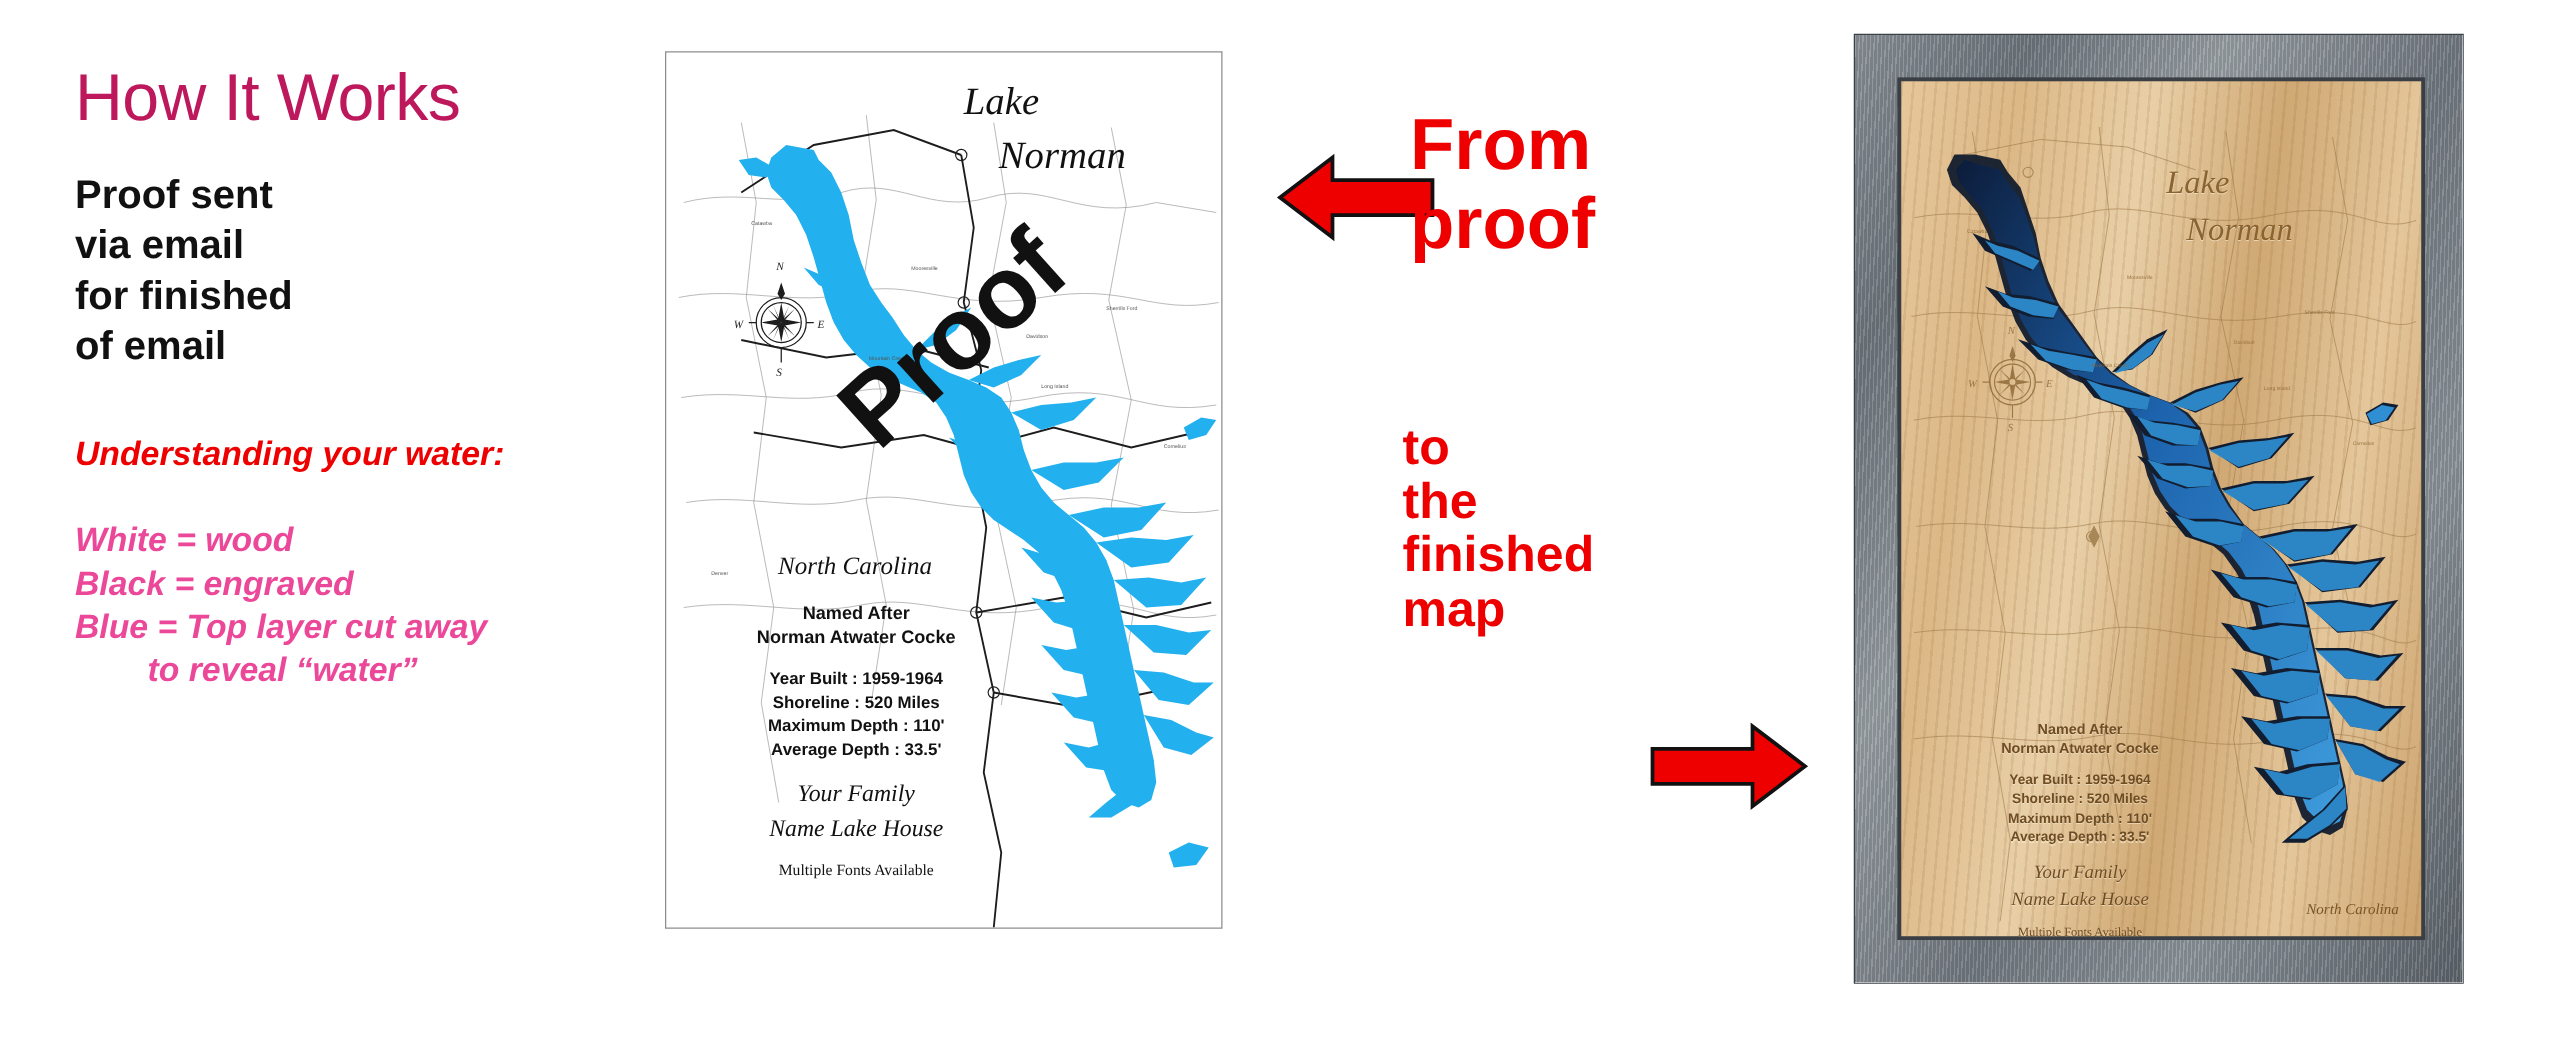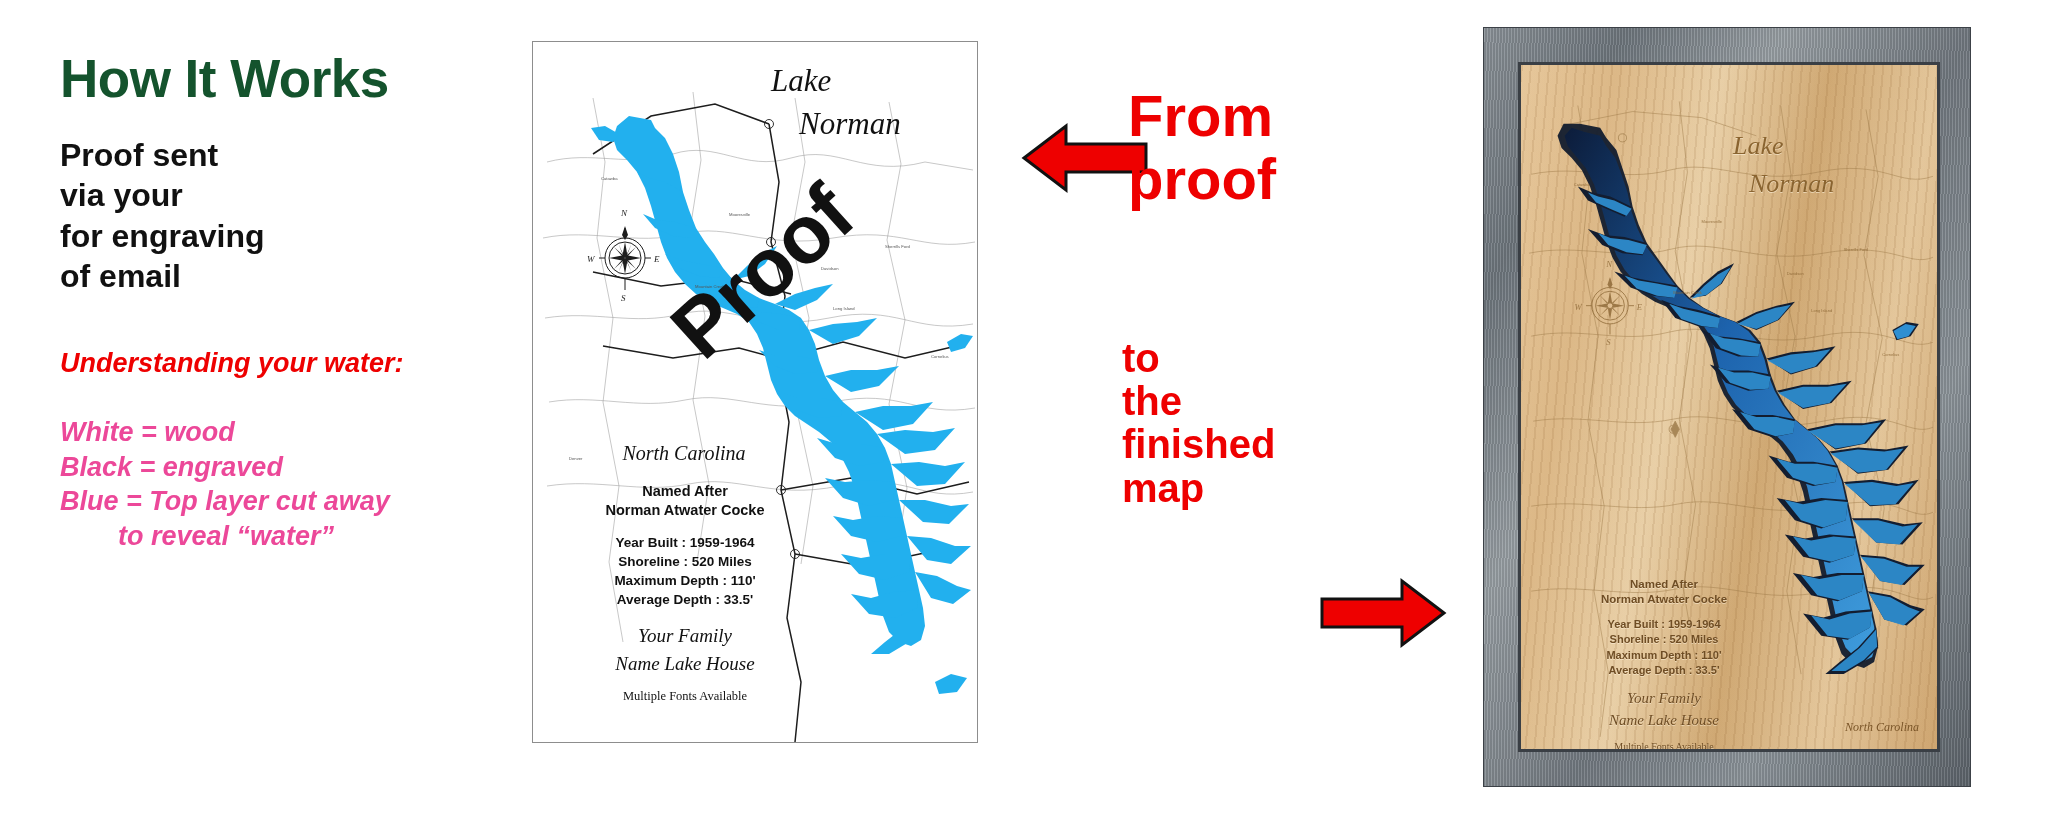--- a/index.html
+++ b/index.html
@@ -7,21 +7,21 @@
   body{
     width:2048px;height:832px;
     font-family:"Liberation Sans", sans-serif;
     overflow:hidden;position:relative;
   }
   .stage{position:relative;width:2048px;height:832px;background:#fff;}
 
   
   .copy-col{position:absolute;left:60px;top:52px;width:420px;}
   .headline{
-    font-size:53px;font-weight:bold;color:#14532d;
+    font-size:53px;font-weight:normal;color:#be185d;
     letter-spacing:-0.5px;line-height:1.0;margin:0 0 30px 0;white-space:nowrap;
   }
   .steps{font-size:32px;font-weight:bold;color:#111;line-height:1.26;margin:0;}
   .steps div{white-space:nowrap;}
   .legend-head{
     font-size:27px;font-weight:bold;font-style:italic;color:#ee0000;
     margin-top:52px;white-space:nowrap;
   }
   .legend-list{margin-top:36px;font-size:27px;font-weight:bold;font-style:italic;color:#ec4899;line-height:1.28;}
   .legend-list div{white-space:nowrap;}
@@ -120,22 +120,22 @@
 </head>
 <body>
 
 <div class="stage">
 
   <div class="copy-col">
     <div class="headline">How It Works</div>
 
     <div class="steps">
       <div>Proof sent</div>
-      <div>via your</div>
-      <div>for engraving</div>
+      <div>via email</div>
+      <div>for finished</div>
       <div>of email</div>
     </div>
 
     <div class="legend-head">Understanding your water:</div>
 
     <div class="legend-list">
       <div>White = wood</div>
       <div>Black = engraved</div>
       <div>Blue = Top layer cut away</div>
       <div class="legend-indent">to reveal “water”</div>

